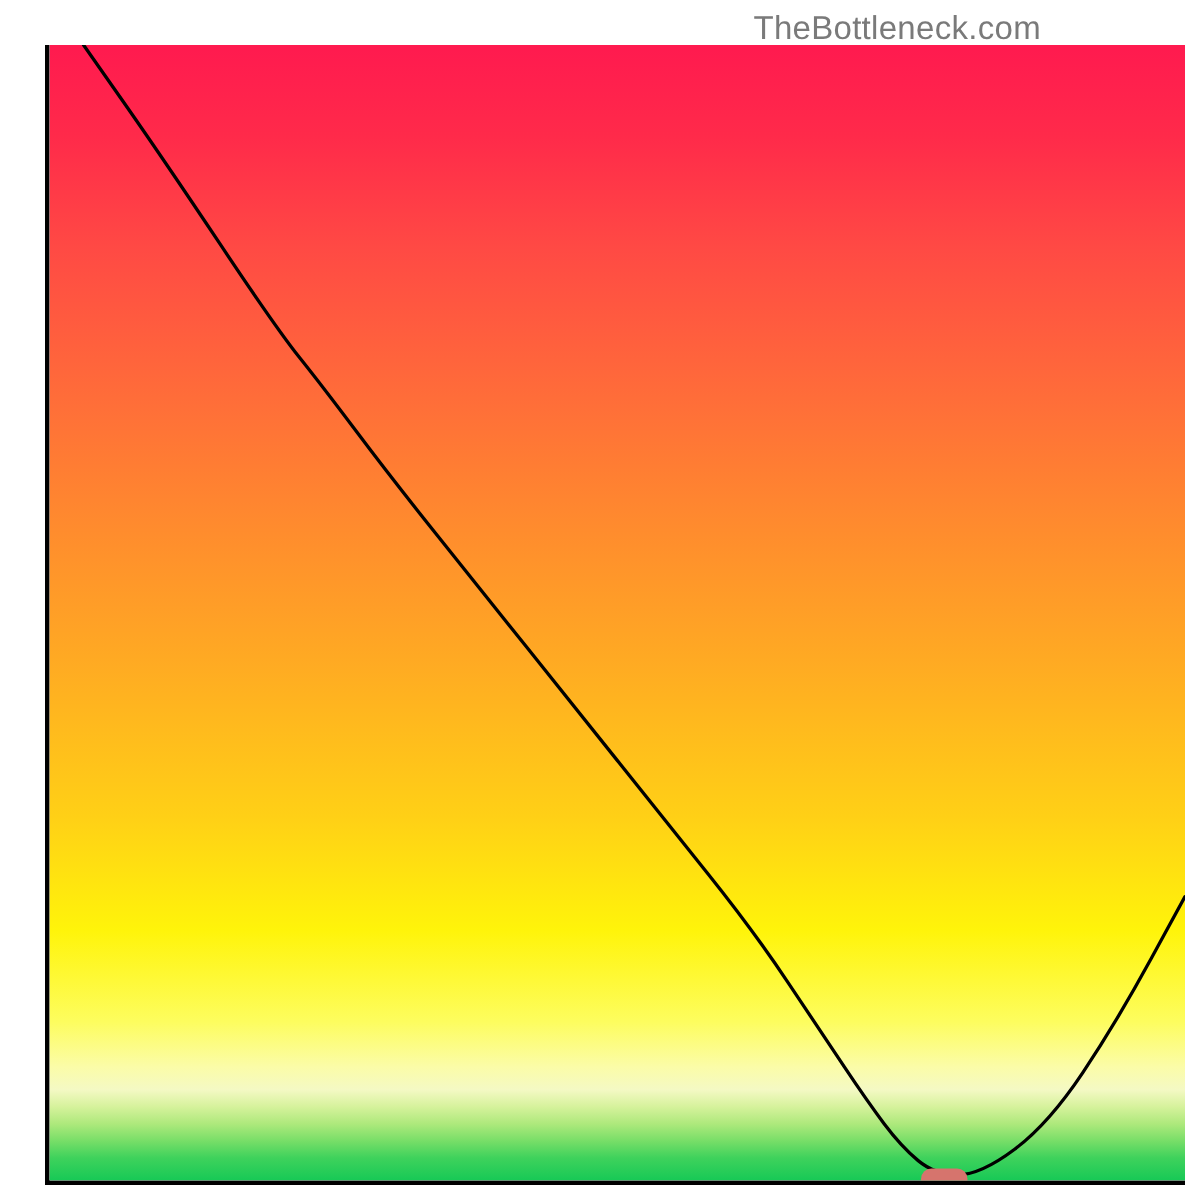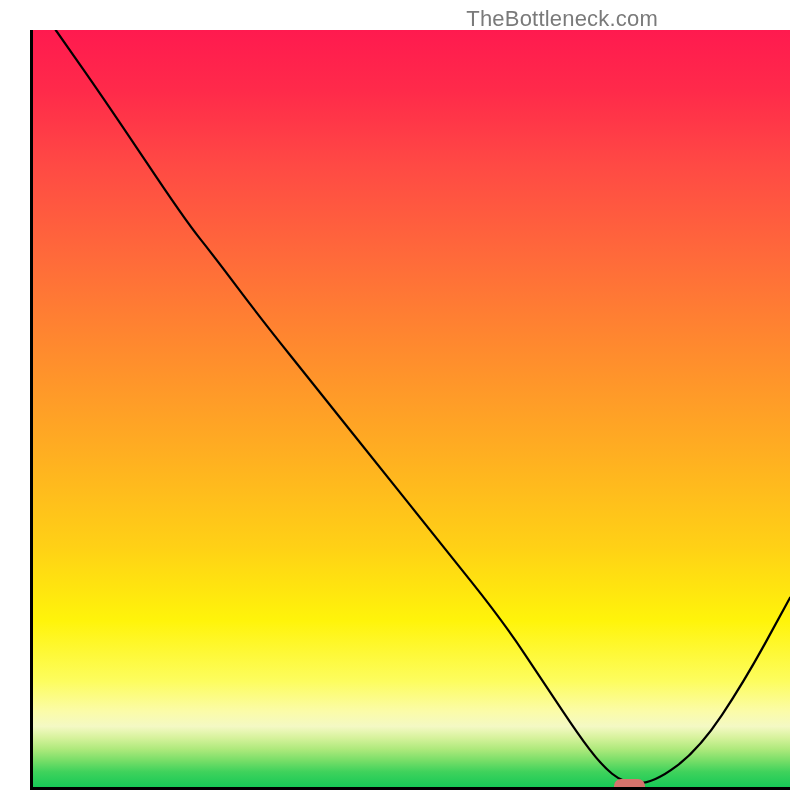--- a/index.html
+++ b/index.html
@@ -7,20 +7,21 @@
     padding: 0;
     width: 800px;
     height: 800px;
     background: #fff;
     font-family: Arial, Helvetica, sans-serif;
   }
   .wrap {
     position: relative;
     width: 672px;
     height: 800px;
+    padding-left: 36px;
   }
   .watermark {
     position: absolute;
     top: 6px;
     right: 14px;
     font-size: 22px;
     color: #7a7a7a;
     letter-spacing: 0.2px;
     font-weight: 400;
     z-index: 5;

